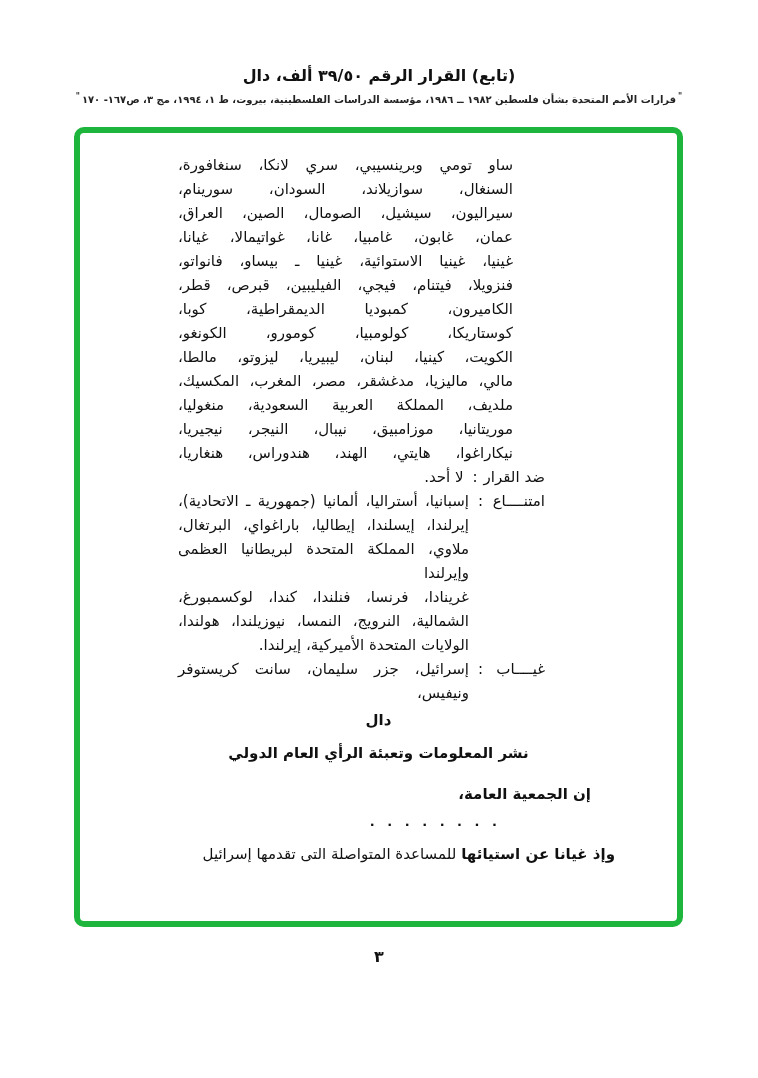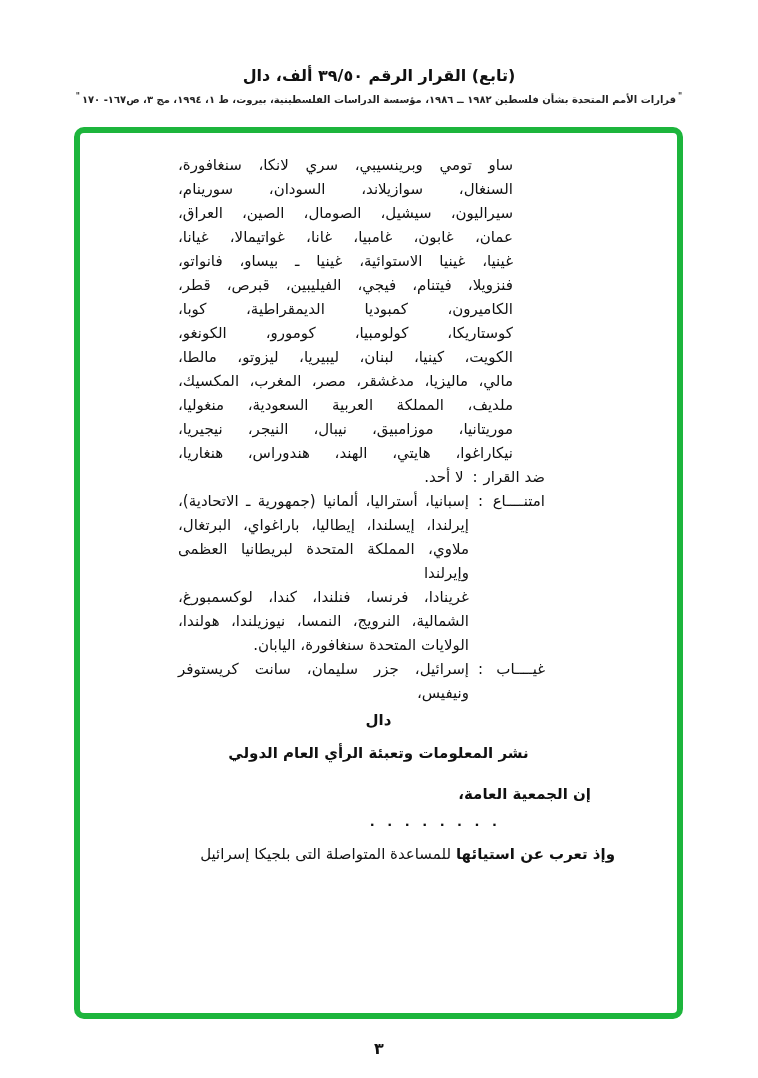--- a/index.html
+++ b/index.html
@@ -27,21 +27,21 @@
     color:#222;
   }
   .doc-source .qmark{
     font-size:8px;
     vertical-align:super;
     padding:0 2px;
   }
   .frame{
     box-sizing:border-box;
     margin:22px 75px 0 74px;
-    height:892px;
+    height:800px;
     border:6px solid #1db53c;
     border-radius:10px;
     background:#fff;
   }
   .frame-inner{
     padding-top:20px;
     font-size:15px;
     line-height:24px;
   }
   .votes{
@@ -163,42 +163,42 @@
 
         <div class="vote-entry">
           <span class="vote-label">امتنــــاع</span>
           <span class="vote-colon">:</span>
           <span class="vote-body">
             <span class="tline j" style="display:block">إسبانيا، أستراليا، ألمانيا (جمهورية ـ الاتحادية)،</span>
             <span class="tline j" style="display:block">إيرلندا، إيسلندا، إيطاليا، باراغواي، البرتغال،</span>
             <span class="tline j" style="display:block">ملاوي، المملكة المتحدة لبريطانيا العظمى وإيرلندا</span>
             <span class="tline j" style="display:block">غرينادا، فرنسا، فنلندا، كندا، لوكسمبورغ،</span>
             <span class="tline j" style="display:block">الشمالية، النرويج، النمسا، نيوزيلندا، هولندا،</span>
-            <span class="tline" style="display:block">الولايات المتحدة سنغافورة، اليابان.</span>
+            <span class="tline" style="display:block">الولايات المتحدة الأميركية، إيرلندا.</span>
           </span>
         </div>
 
         <div class="vote-entry">
           <span class="vote-label">غيــــاب</span>
           <span class="vote-colon">:</span>
           <span class="vote-body">
             <span class="tline j" style="display:block">إسرائيل، جزر سليمان، سانت كريستوفر ونيفيس،</span>
           </span>
         </div>
 
       </div>
 
       <div class="section-letter">دال</div>
       <div class="sec-title first">نشر المعلومات وتعبئة الرأي العام الدولي</div>
 
       <div class="assembly">إن الجمعية العامة،</div>
       <div class="dots">. . . . . . . .</div>
 
       <div class="closing-para">
-        <span class="lead">وإذ تعرب عن استيائها</span><span>للمساعدة المتواصلة التى بلجيكا إسرائيل</span>
+        <span class="lead">وإذ غيانا عن استيائها</span><span>للمساعدة المتواصلة التى تقدمها إسرائيل</span>
       </div>
 
     </div>
   </div>
 
   <div class="page-number">٣</div>
 
 </div>
 
 </body></html>

